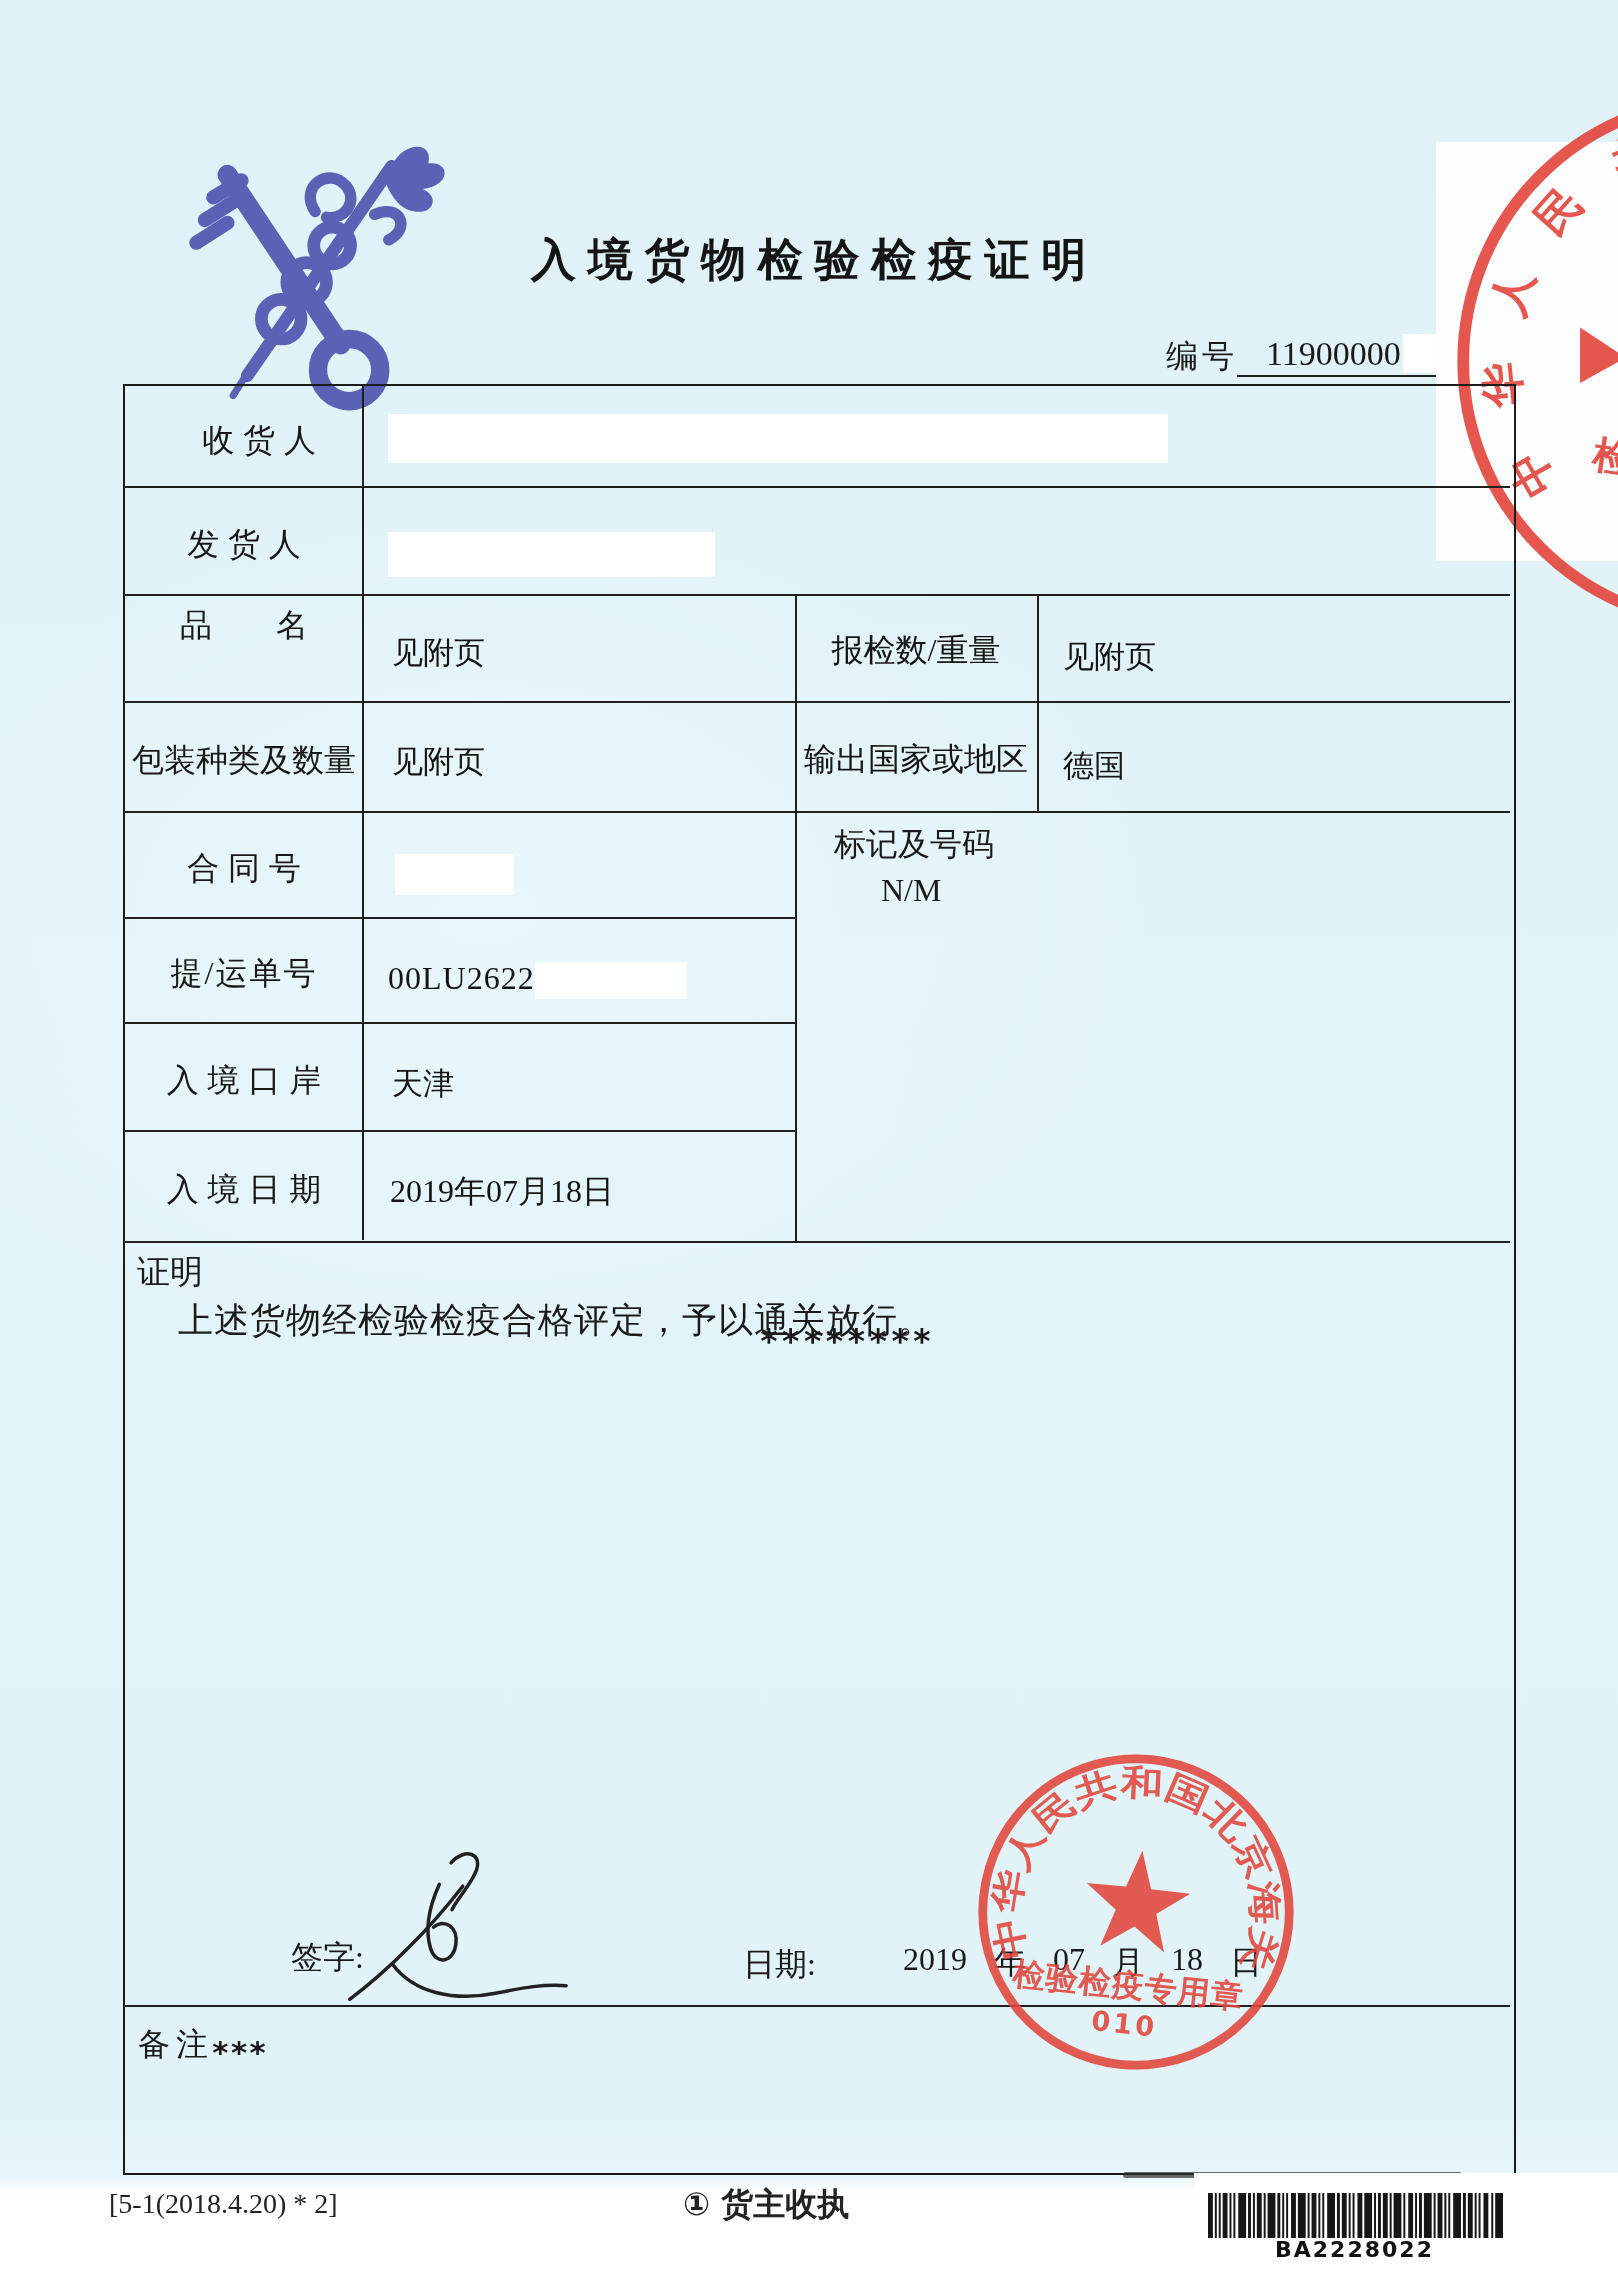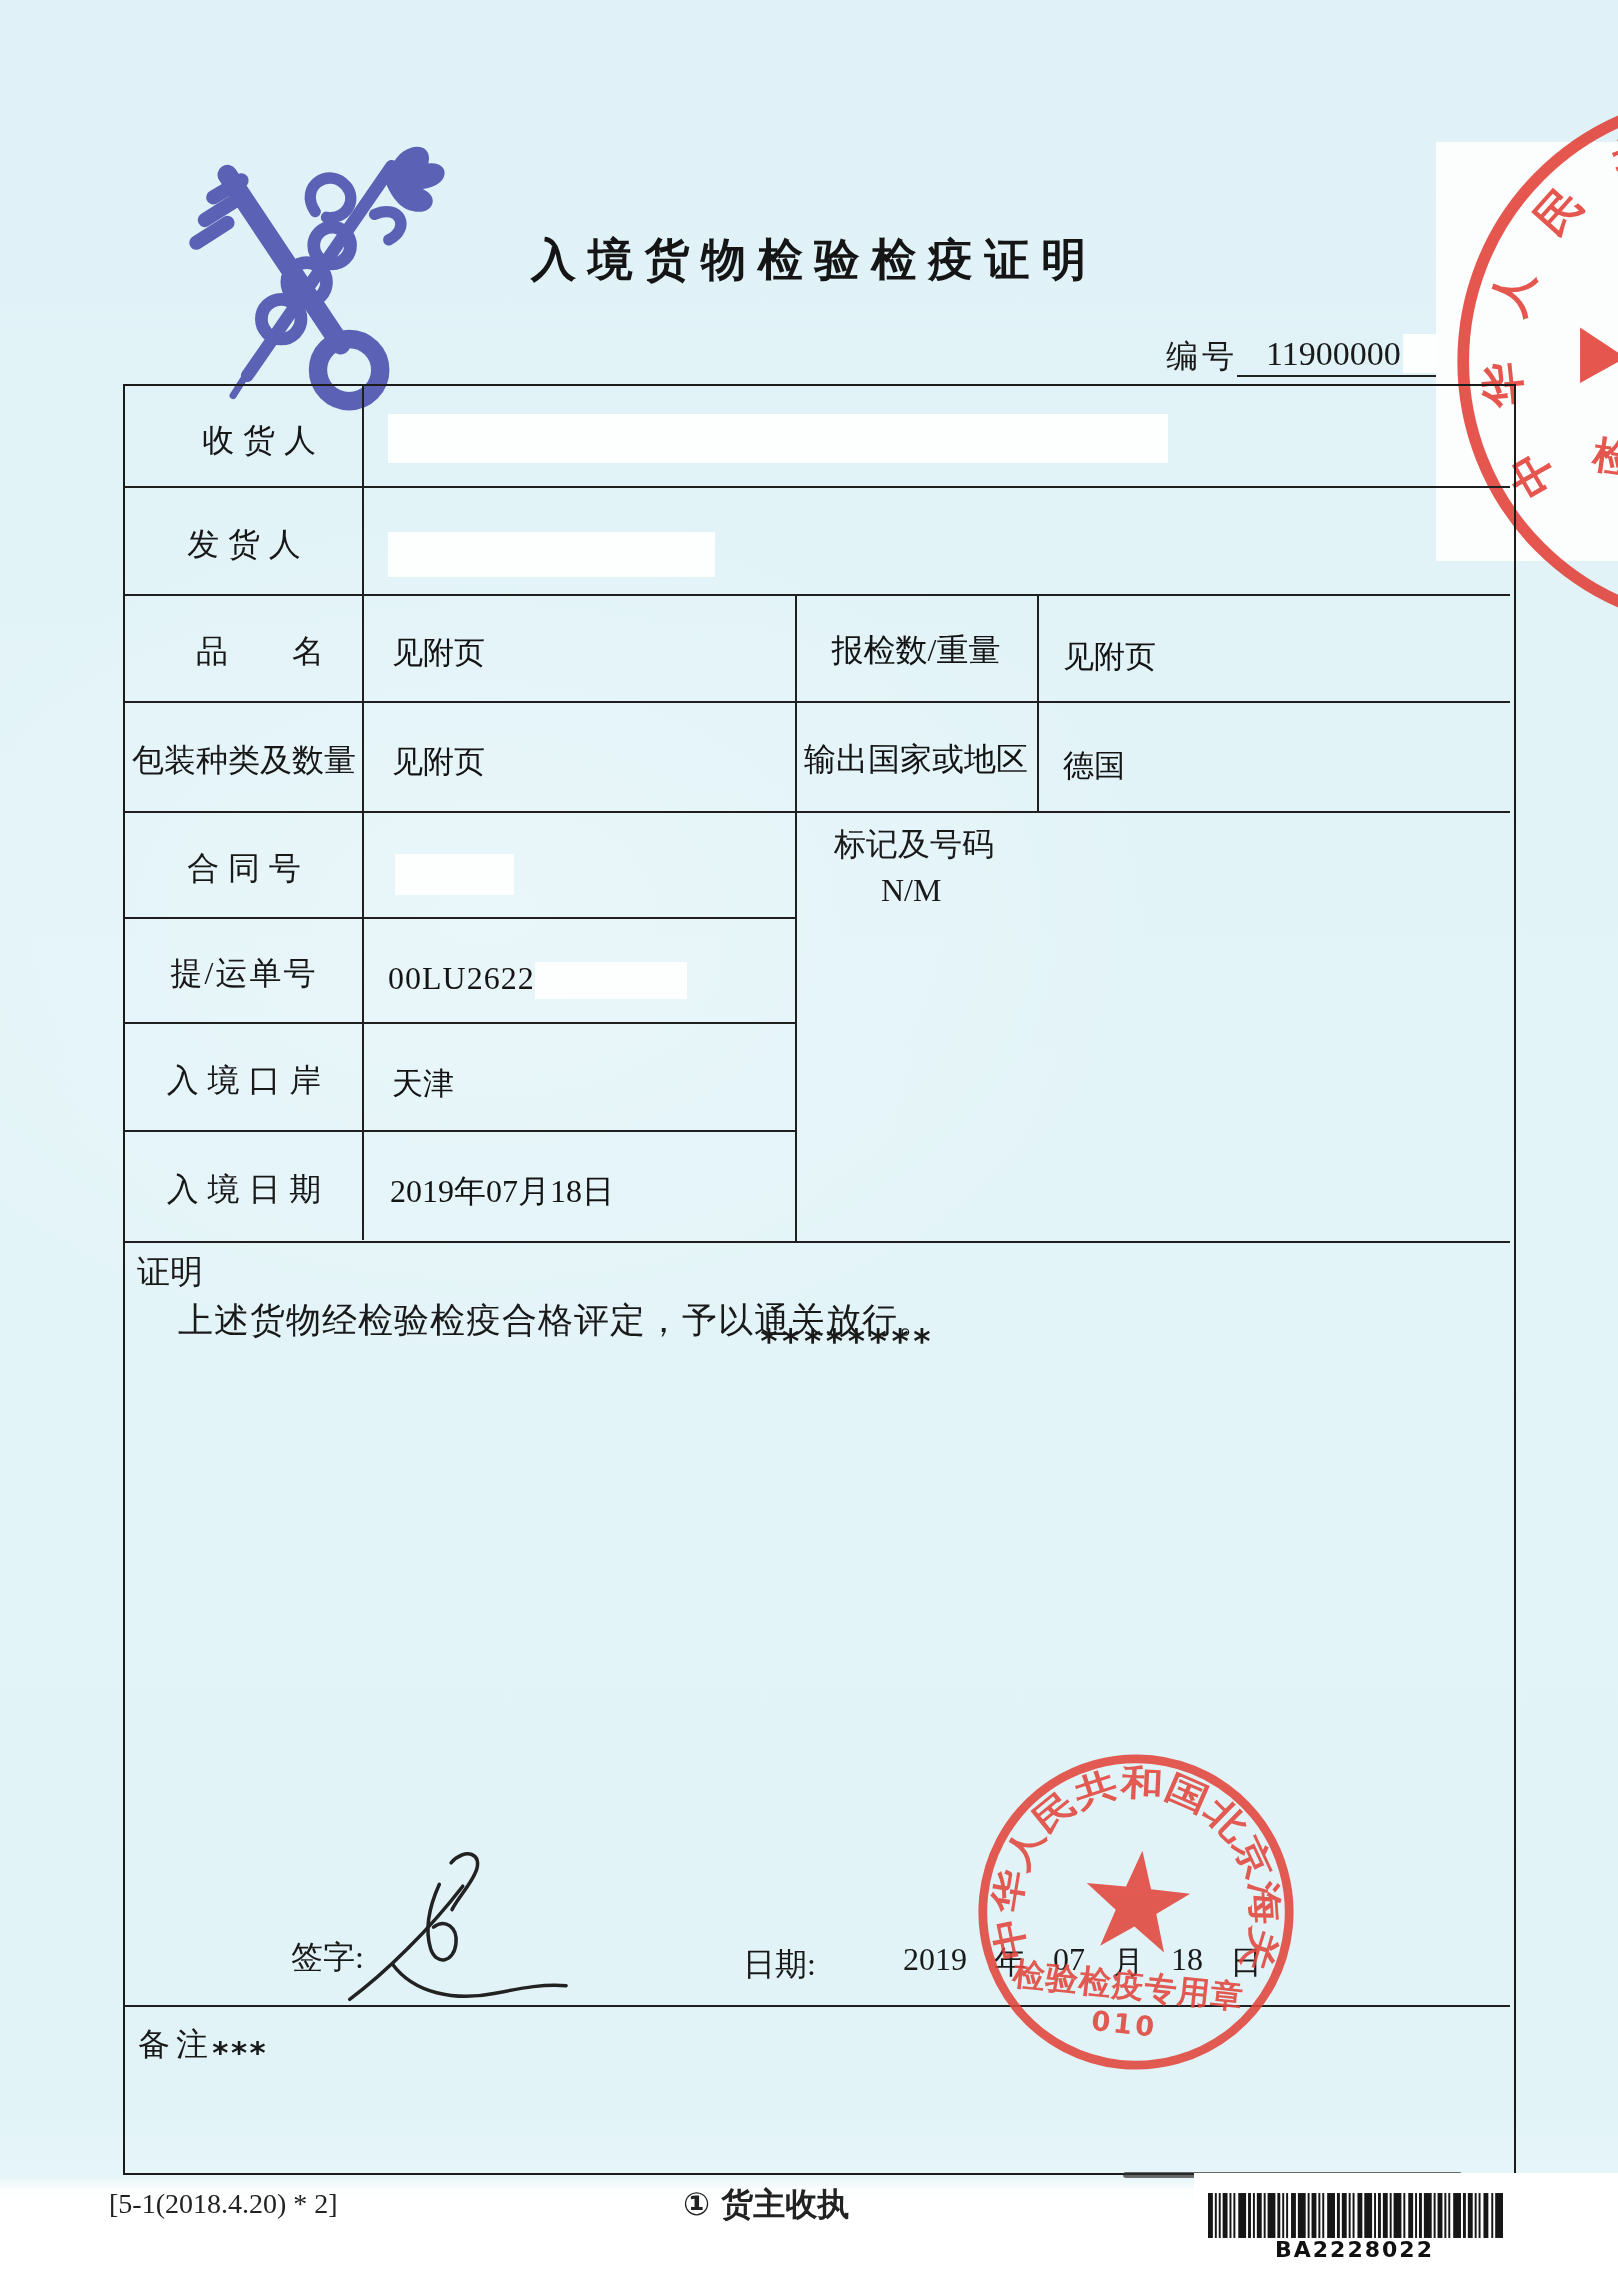--- a/index.html
+++ b/index.html
@@ -107,21 +107,21 @@
   <div class="hl" style="left:125px;top:1022px;width:671px;"></div>
   <div class="hl" style="left:125px;top:1130px;width:671px;"></div>
   <div class="hl" style="left:125px;top:1241px;width:1385px;"></div>
   <div class="hl" style="left:125px;top:2005px;width:1385px;"></div>
   <div class="vl" style="left:362px;top:384px;height:856px;"></div>
   <div class="vl" style="left:795px;top:594px;height:647px;"></div>
   <div class="vl" style="left:1037px;top:594px;height:217px;"></div>
 
   <div class="lbl sp" style="top:419px;padding-left:39px;">收货人</div>
   <div class="lbl sp" style="top:523px;font-family:Liberation Mono, monospace;">发货人</div>
-  <div class="lbl" style="top:630px;padding-left:16px;">品　　名</div>
+  <div class="lbl" style="top:604px;">品　　名</div>
   <div class="lbl" style="top:739px;">包装种类及数量</div>
   <div class="lbl sp" style="top:847px;">合同号</div>
   <div class="lbl" style="top:952px;letter-spacing:2px;">提/运单号</div>
   <div class="lbl sp" style="top:1059px;">入境口岸</div>
   <div class="lbl sp" style="top:1168px;">入境日期</div>
 
   <div class="val" style="left:795px;top:629px;width:242px;text-align:center;font-size:32px;">报检数/重量</div>
   <div class="val" style="left:795px;top:738px;width:242px;text-align:center;font-size:32px;">输出国家或地区</div>
 
   <div class="val" style="left:392px;top:632px;">见附页</div>

